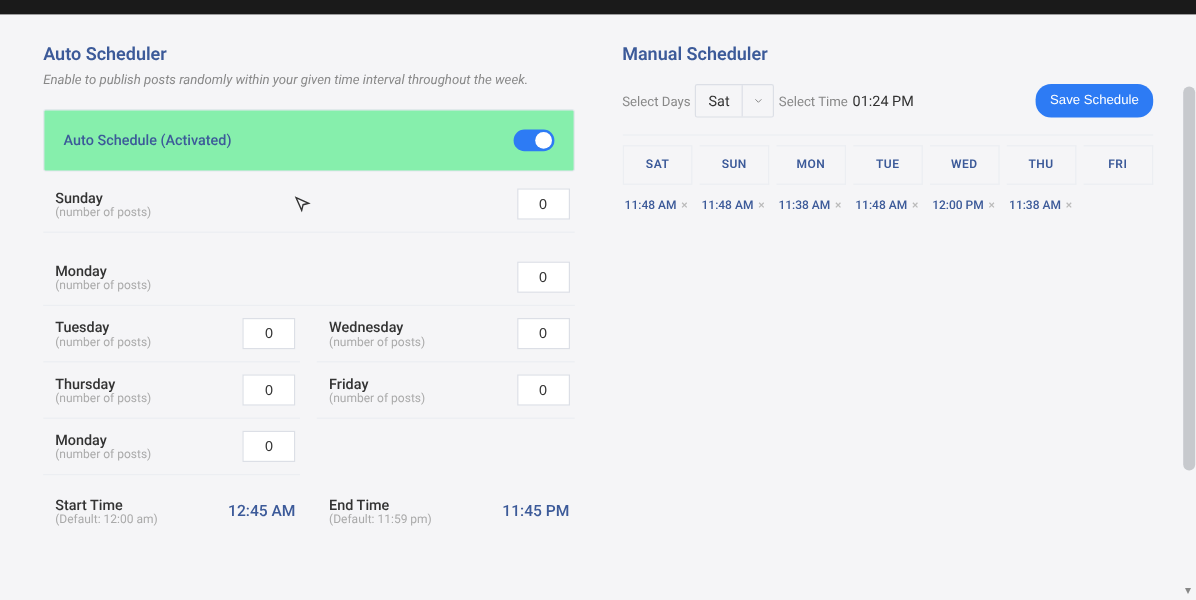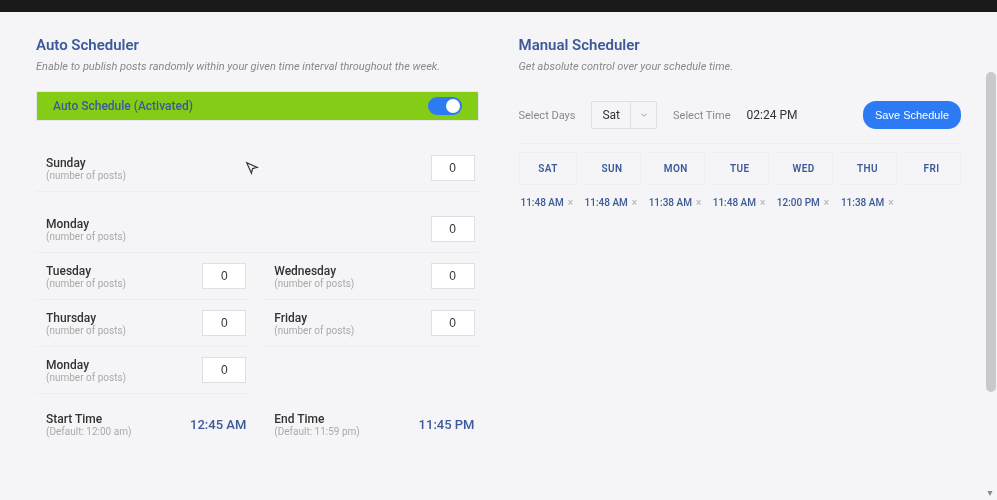--- a/index.html
+++ b/index.html
@@ -2,37 +2,37 @@
 <html><head>
 <meta charset="utf-8">
 <style>
   * { box-sizing: border-box; margin: 0; padding: 0; }
   body { font-family: -apple-system, BlinkMacSystemFont, "Segoe UI", Roboto, Arial, sans-serif; background: #f5f5f7; width: 997px; height: 500px; overflow: hidden; }
   .topbar { height: 12px; background: #1a1a1a; }
   .page { padding: 24px 36px; display: flex; gap: 40px; }
   .col { flex: 1; min-width: 0; }
   .section-title { color: #3c5a99; font-size: 15px; font-weight: 600; margin-bottom: 6px; }
   .section-sub { color: #888; font-size: 11px; font-style: italic; margin-bottom: 18px; }
-  .card-row { display: flex; align-items: center; justify-content: space-between; padding: 5px 16px; background: #84cc16; border: 1px solid #e4e7ed; border-radius: 2px; margin-bottom: 24px; }
+  .card-row { display: flex; align-items: center; justify-content: space-between; padding: 16px 16px; background: #86efac; border: 1px solid #e4e7ed; border-radius: 2px; margin-bottom: 4px; }
   .card-row-label { color: #3c5a99; font-size: 12px; font-weight: 500; }
   .toggle-on { width: 34px; height: 18px; border-radius: 9px; background: #2d7bf4; position: relative; }
   .toggle-on::after { content:""; position:absolute; right:2px; top:2px; width:14px; height:14px; border-radius:50%; background:#fff; }
   .toggle-off { width: 34px; height: 18px; border-radius: 9px; background: #cfd4dc; position: relative; }
   .toggle-off::after { content:""; position:absolute; left:2px; top:2px; width:14px; height:14px; border-radius:50%; background:#fff; }
   .day-grid { display: flex; gap: 14px; }
   .day-cell { flex:1; display:flex; align-items:center; justify-content:space-between; padding: 10px 4px 10px 10px; border-bottom: 1px solid #eceef2; }
   .day-label { font-size: 12px; color: #333; font-weight: 500; }
   .day-sub { font-size: 10px; color: #aaa; }
   .num-input { width: 44px; height: 26px; border: 1px solid #dcdfe6; text-align: center; font-size: 12px; color: #333; background:#fff; }
   .time-label { font-size: 12px; color: #333; font-weight:500; }
   .time-sub { font-size: 10px; color: #aaa; }
   .time-value { font-size: 13px; color: #3c5a99; font-weight: 500; }
   .cursor-arrow { position:absolute; width:14px; height:14px; pointer-events:none; }
   .cursor-arrow svg { display:block; }
-  .manual-controls { display:flex; align-items:center; gap:16px; padding: 10px 0 14px 0; border-bottom:1px solid #eceef2; }
+  .manual-controls { display:flex; align-items:center; gap:4px; padding: 10px 0 14px 0; border-bottom:1px solid #eceef2; }
   .ctl-label { font-size: 11px; color: #888; }
   .select-box { display:flex; align-items:center; border:1px solid #dcdfe6; border-radius:2px; height:28px; }
   .select-val { padding: 0 10px; font-size:12px; color:#333; min-width:36px; }
   .select-chev { width:26px; height:100%; display:flex; align-items:center; justify-content:center; border-left:1px solid #dcdfe6; color:#888; }
   .save-btn { background:#2d7bf4; color:#fff; font-size:11px; padding: 8px 12px; border-radius:13px; border:none; cursor:pointer; }
   .day-tabs { display:flex; gap:6px; margin-top:8px; }
   .tab { flex:1; text-align:center; font-size:10px; font-weight:600; color:#3c5a99; padding:10px 0; border-top:1px solid #eceef2; border-bottom:1px solid #eceef2; border-right:1px solid #eceef2; letter-spacing:0.4px; }
   .tab:first-child { border-left:1px solid #eceef2; }
   .times-row { display:flex; gap:6px; padding:8px 0; }
   .time-chip { flex:1; display:flex; align-items:center; gap:4px; font-size:10px; color:#3c5a99; font-weight:500; padding: 4px 2px; }
@@ -137,35 +137,34 @@
           <div class="time-label">End Time</div>
           <div class="time-sub">(Default: 11:59 pm)</div>
         </div>
         <span class="time-value">11:45 PM</span>
       </div>
     </div>
   </div>
 
   <div class="col">
     <div class="section-title">Manual Scheduler</div>
-    <div class="section-sub">Get absolute control over your schedule time.</div>
 
 
     <div class="manual-controls">
       <span class="ctl-label">Select Days</span>
       <div class="select-box">
         <span class="select-val">Sat</span>
         <span class="select-chev">
           <svg width="10" height="10" viewBox="0 0 24 24" fill="none" stroke="currentColor" stroke-width="2">
               <polyline points="6 9 12 15 18 9"></polyline>
             </svg>
         </span>
       </div>
       <span class="ctl-label">Select Time</span>
-      <span style="font-size:12px;color:#333;">02:24 PM</span>
+      <span style="font-size:12px;color:#333;">01:24 PM</span>
       <button class="save-btn" style="margin-left:auto;">Save Schedule</button>
     </div>
 
     <div class="day-tabs">
       <div class="tab">SAT</div>
       <div class="tab">SUN</div>
       <div class="tab">MON</div>
       <div class="tab">TUE</div>
       <div class="tab">WED</div>
       <div class="tab">THU</div>

